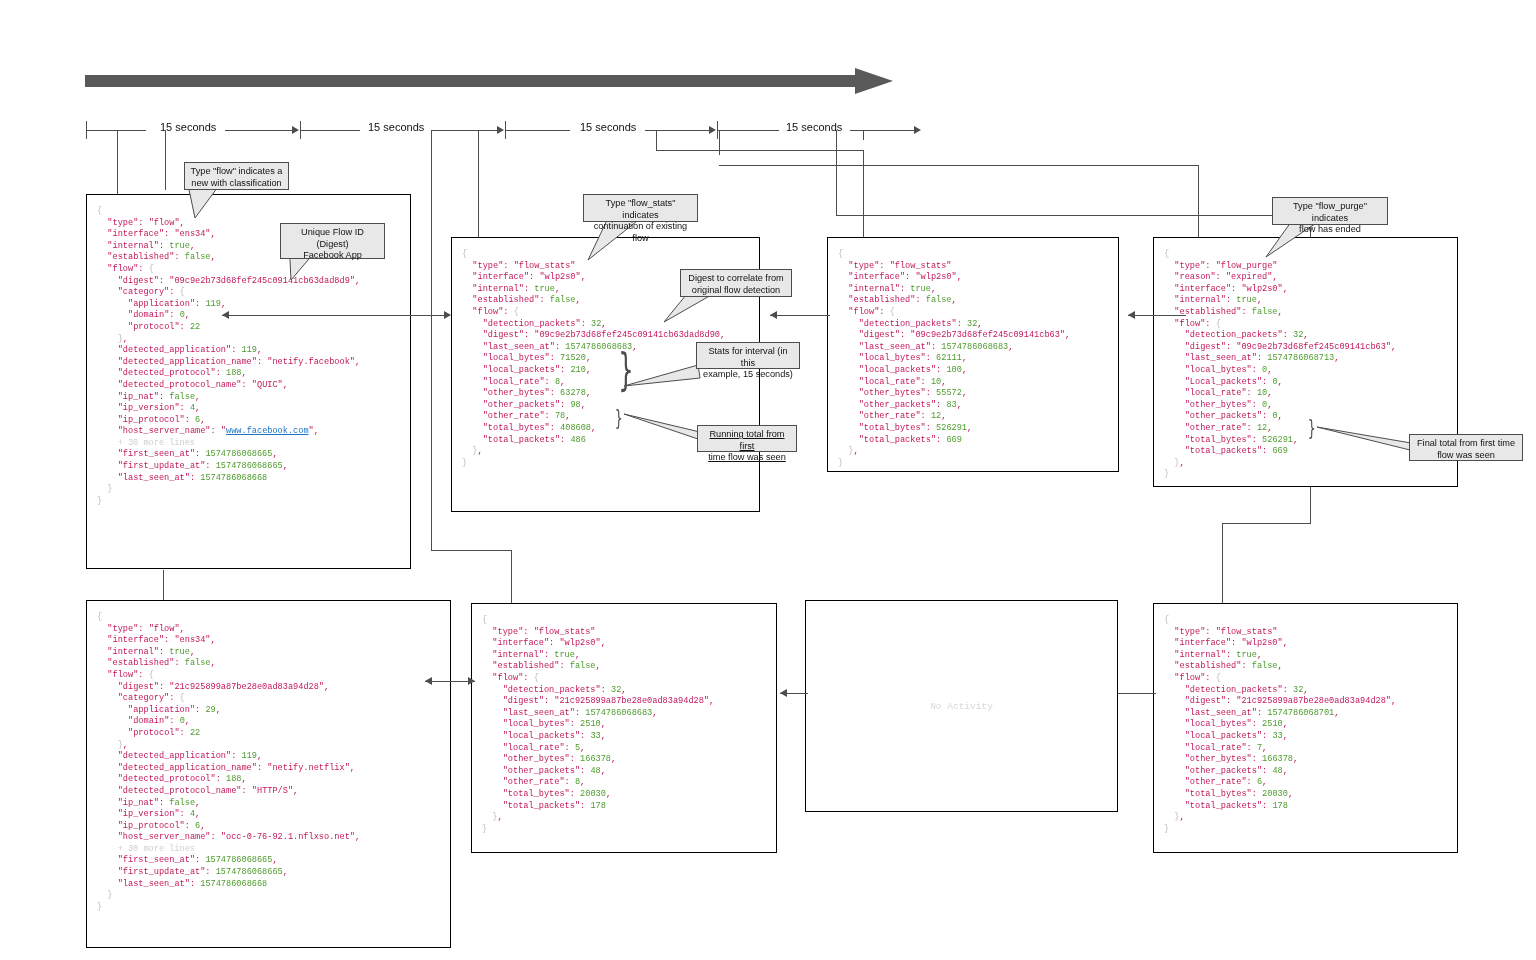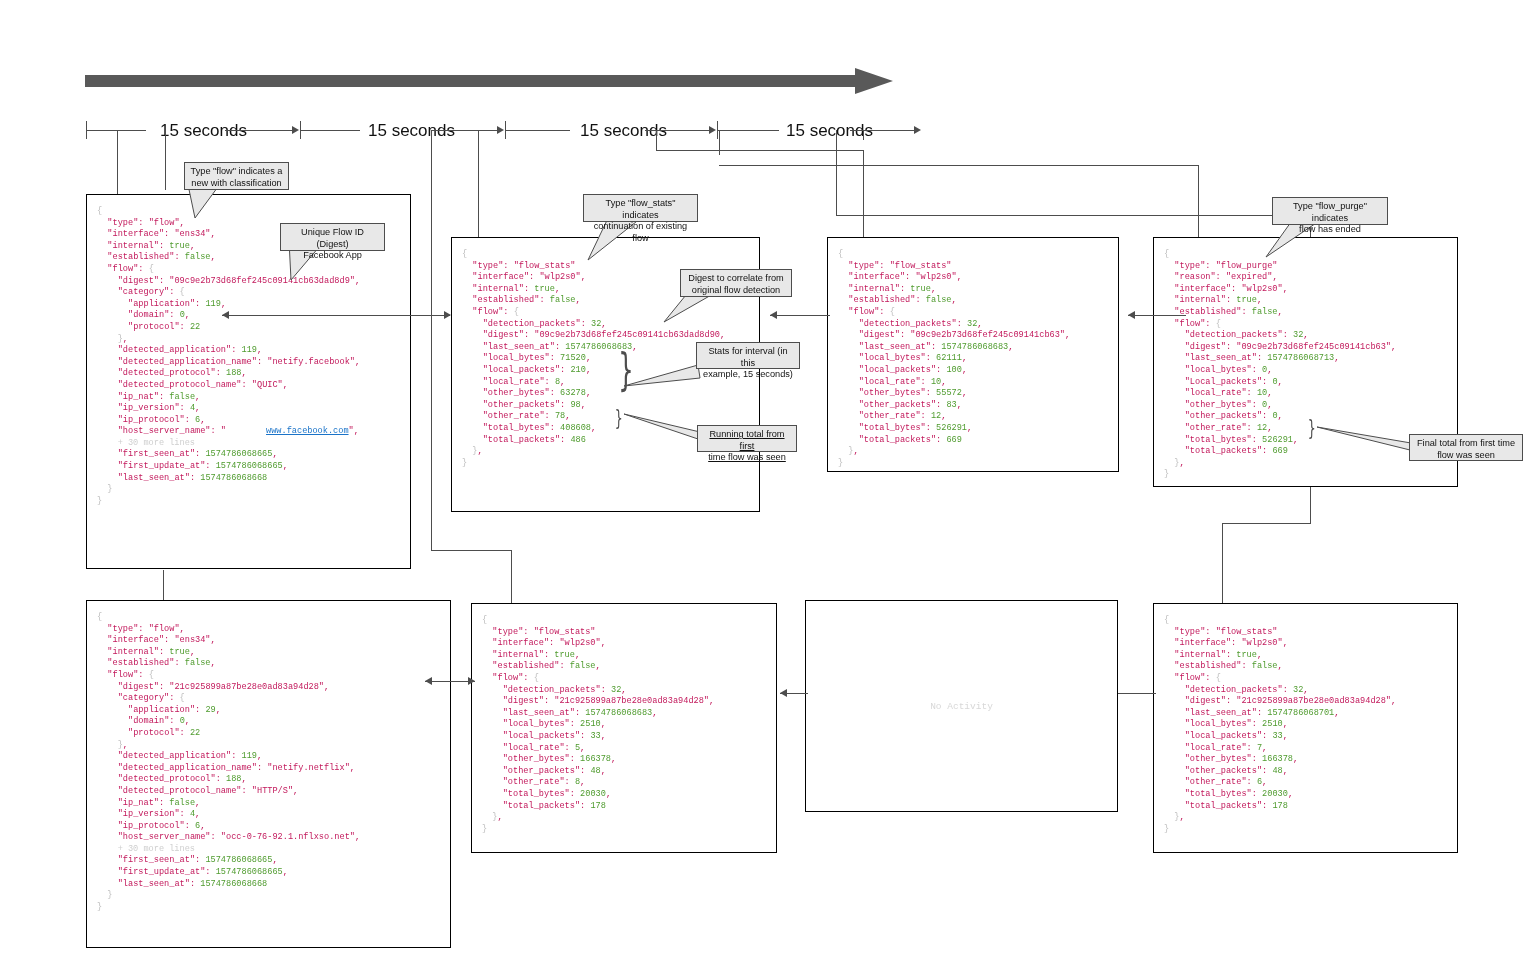--- a/index.html
+++ b/index.html
@@ -10,21 +10,21 @@
 
   
   .title{position:absolute;left:288px;top:38px;font-size:17px;color:#111;white-space:nowrap;}
 
   .tl-arrow{position:absolute;left:85px;top:68px;width:820px;height:26px;}
   .tl-bar{position:absolute;left:0;top:7px;width:775px;height:12px;background:#595959;}
   .tl-head{position:absolute;left:770px;top:0;width:0;height:0;
            border-top:13px solid transparent;border-bottom:13px solid transparent;
            border-left:38px solid #595959;}
 
-  .seg-label{position:absolute;font-size:17px;color:#111;white-space:nowrap;}
+  .seg-label{position:absolute;font-size:11px;color:#111;white-space:nowrap;}
 
   
   .h{position:absolute;height:0;border-top:1px solid #4d4d4d;}
   .v{position:absolute;width:0;border-left:1px solid #4d4d4d;}
 
   .tick{position:absolute;width:0;border-left:1px solid #4d4d4d;}
 
   
   .ar-r{position:absolute;width:0;height:0;border-top:4px solid transparent;
         border-bottom:4px solid transparent;border-left:7px solid #4d4d4d;}
@@ -35,21 +35,21 @@
   .box{position:absolute;border:1.6px solid #000;background:#fff;box-sizing:border-box;}
   .code{position:absolute;font-family:"Liberation Mono","DejaVu Sans Mono",monospace;
         font-size:8.6px;line-height:11.6px;white-space:pre;color:#c2185b;}
   .ln{display:block;}
   .k{color:#c2185b;}
   .s{color:#c2185b;}
   .n{color:#4f9b2e;}
   .b{color:#4f9b2e;}
   .p{color:#bdbdbd;}
   .dim{color:#cfcfcf;}
-  .lnk{color:#1a73c8;text-decoration:underline;margin-left:40px;}
+  .lnk{color:#1a73c8;text-decoration:underline;}
   .noact{position:absolute;font-family:"Liberation Mono","DejaVu Sans Mono",monospace;
          font-size:9.5px;color:#d8d8d8;white-space:nowrap;}
 
   
   .callout{position:absolute;background:#e8e8e8;border:1px solid #4d4d4d;
            font-size:9.2px;line-height:11.5px;text-align:center;color:#111;
            padding:3px 5px;box-sizing:border-box;}
   .lead{position:absolute;}
   .lead svg{display:block;overflow:visible;}
 
@@ -179,21 +179,21 @@
   <div class="callout" style="left:184px;top:162px;width:105px;height:28px;">
     <span>Type "flow" indicates a</span><br>
     <span>new with classification</span>
   </div>
 
   <div class="lead" style="left:265px;top:238px;">
     <svg width="120" height="50" viewBox="0 0 120 50">
       <polygon points="24,2 60,2 26,42" fill="#e8e8e8" stroke="#4d4d4d" stroke-width="1"></polygon>
     </svg>
   </div>
-  <div class="callout" style="left:280px;top:223px;width:105px;height:28px;">
+  <div class="callout" style="left:280px;top:223px;width:105px;height:36px;">
     <span>Unique Flow ID (Digest)</span><br>
     <span>Facebook App</span>
   </div>
 
   <div class="lead" style="left:568px;top:212px;">
     <svg width="120" height="55" viewBox="0 0 120 55">
       <polygon points="42,2 78,2 20,48" fill="#e8e8e8" stroke="#4d4d4d" stroke-width="1"></polygon>
     </svg>
   </div>
   <div class="callout" style="left:583px;top:194px;width:115px;height:28px;">

